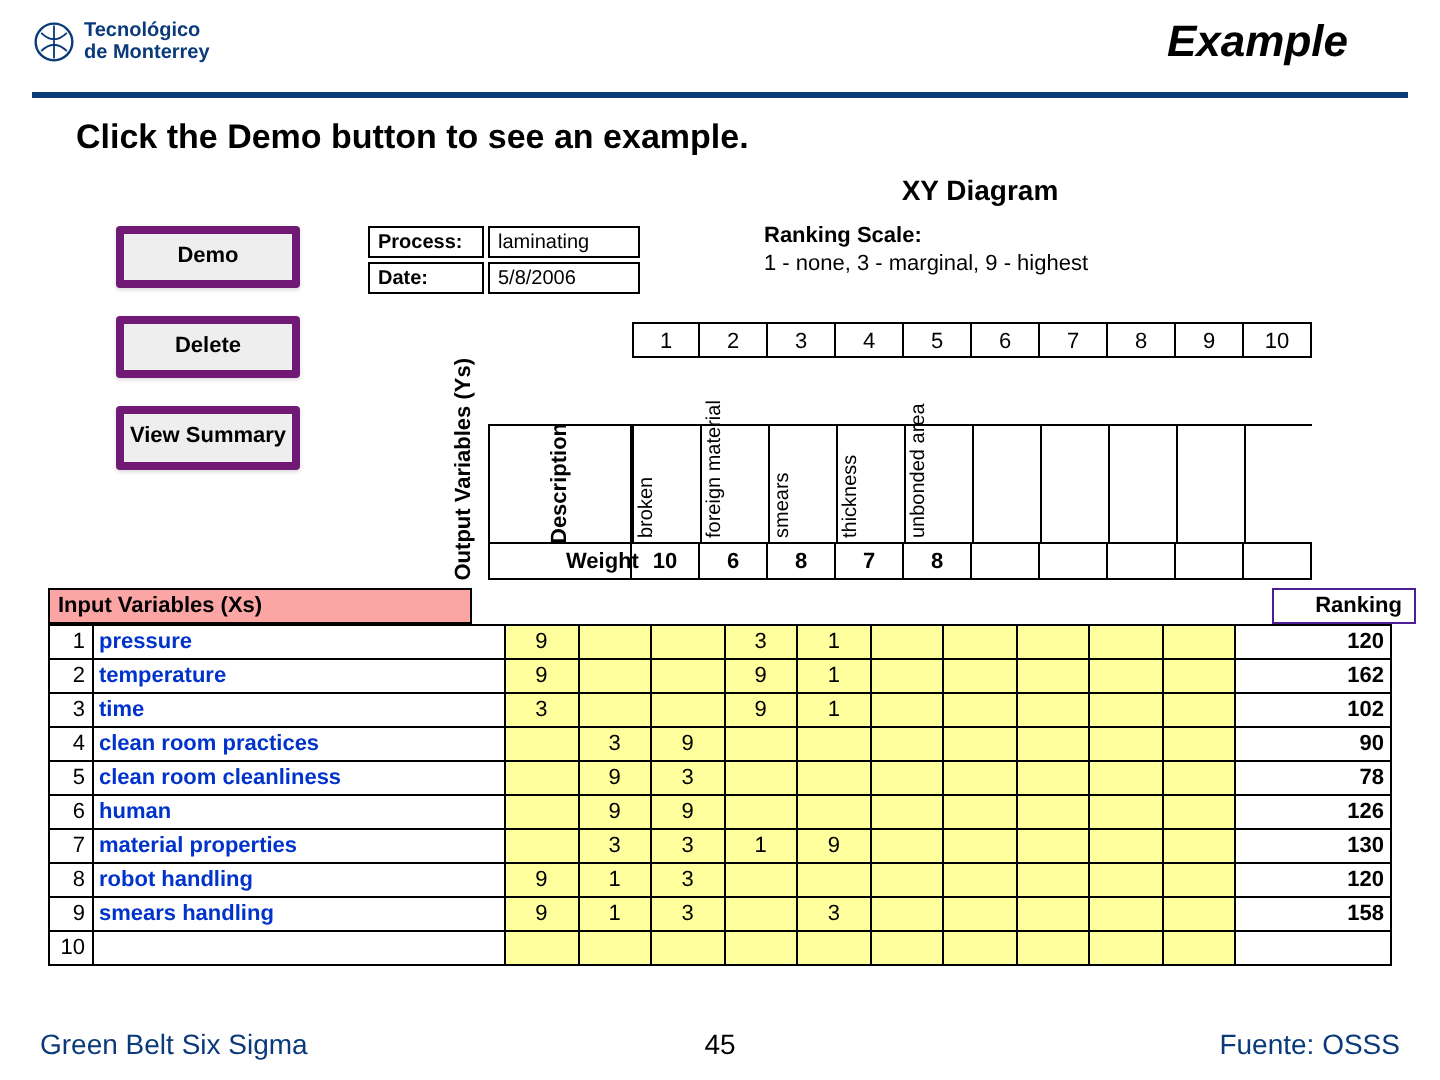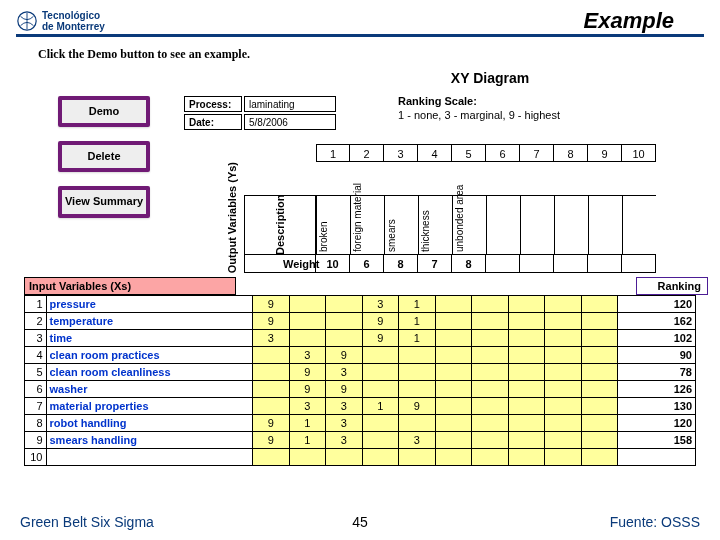--- a/index.html
+++ b/index.html
@@ -10,21 +10,21 @@
     height: 540px;
     font-family: Arial, sans-serif;
     font-size: 11px;
     background: #fff;
     color: #000;
     position: relative;
   }
   .header {
     display: flex;
     align-items: center;
-    padding: 8px 16px 0 16px;
+    padding: 8px 16px 12px 16px;
   }
   .logo {
     display: flex;
     align-items: center;
     gap: 4px;
   }
   .logo-mark {
     width: 22px;
     height: 22px;
   }
@@ -40,24 +40,23 @@
     font-size: 22px;
     font-style: italic;
     font-weight: bold;
   }
   .hr {
     height: 3px;
     background: #0a3a7a;
     margin: 0 16px 10px 16px;
   }
   .instruction {
-    font-size: 12px;
+    font-size: 17px;
     font-weight: bold;
     padding: 0 24px 8px 38px;
-    font-family: Liberation Serif, serif;
   }
   .chart-area {
     padding: 0 12px 0 12px;
     position: relative;
   }
   .chart-title {
     text-align: center;
     font-weight: bold;
     font-size: 14px;
     margin: 0 0 8px 260px;
@@ -92,21 +91,21 @@
     gap: 30px;
     margin-left: 22px;
   }
   .meta-table td {
     border: 1px solid #000;
     padding: 1px 4px;
     font-size: 10px;
     height: 16px;
   }
   .meta-table .lbl { font-weight: bold; width: 58px; }
-  .meta-table .val { width: 92px; }
+  .meta-table .val { width: 76px; }
   .scale {
     font-size: 11px;
     line-height: 1.3;
     margin-left: 30px;
   }
   .scale .t { font-weight: bold; }
   .num-row {
     display: flex;
     margin-top: 6px;
   }
@@ -423,21 +422,21 @@
           <td class="c"></td>
           <td class="c"></td>
           <td class="c"></td>
           <td class="c"></td>
           <td class="c"></td>
           <td class="c"></td>
           <td class="rank">78</td>
         </tr>
         <tr>
           <td class="idx">6</td>
-          <td class="name">washer</td>
+          <td class="name">human</td>
           <td class="c"></td>
           <td class="c">9</td>
           <td class="c">9</td>
           <td class="c"></td>
           <td class="c"></td>
           <td class="c"></td>
           <td class="c"></td>
           <td class="c"></td>
           <td class="c"></td>
           <td class="c"></td>

